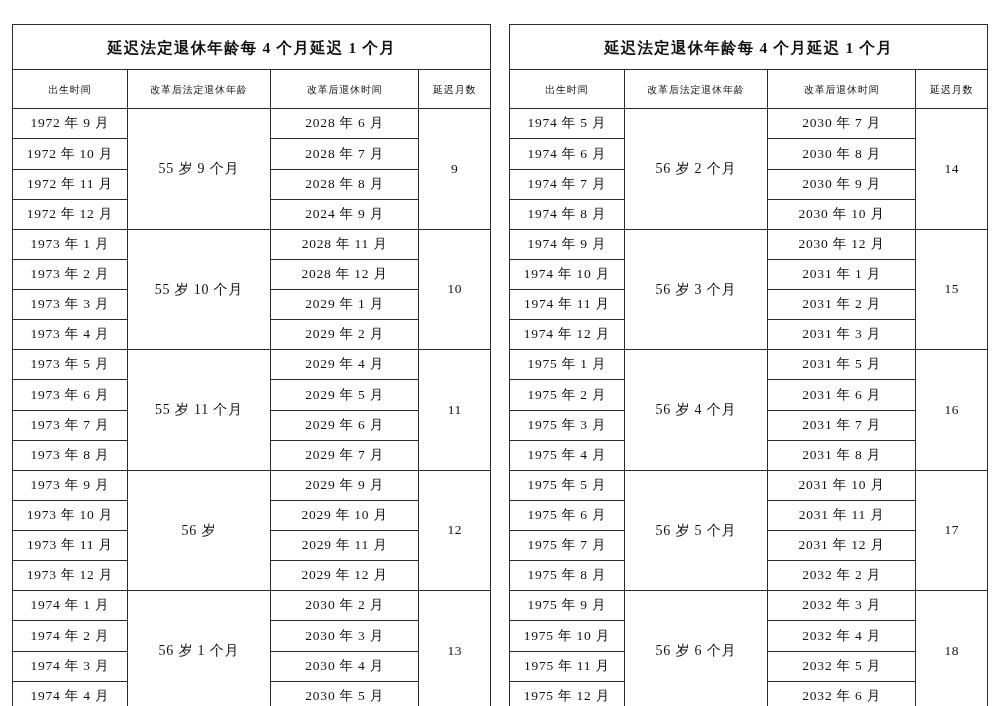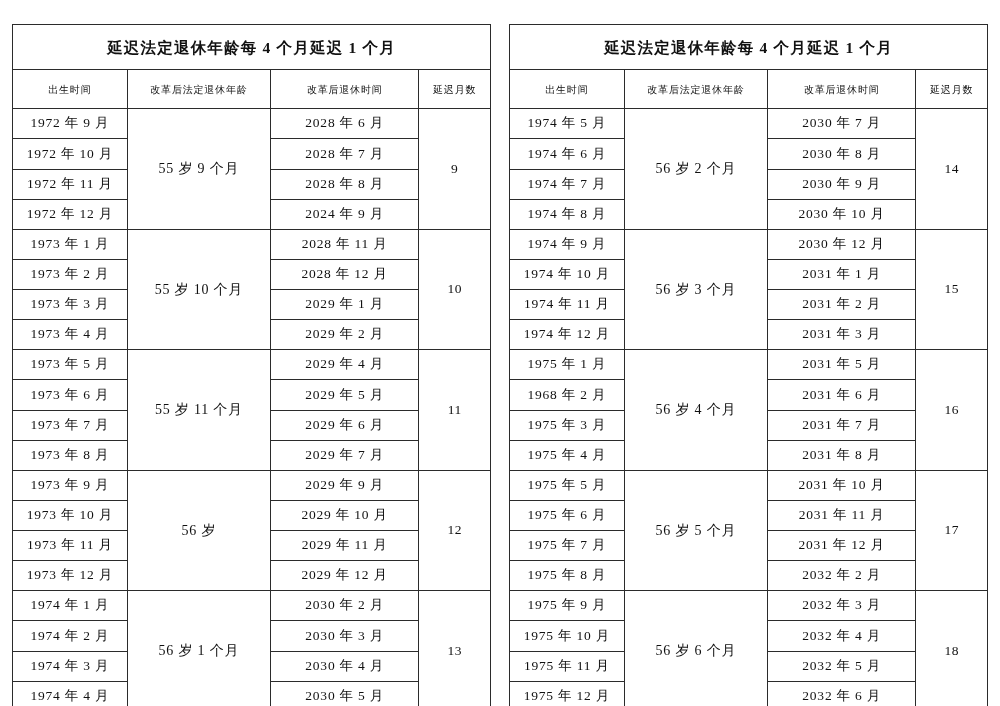--- a/index.html
+++ b/index.html
@@ -249,21 +249,21 @@
             <td class="data-cell">1974 年 12 月</td>
             <td class="data-cell">2031 年 3 月</td>
           </tr>
           <tr>
             <td class="data-cell">1975 年 1 月</td>
             <td class="merged-cell" rowspan="4">56 岁 4 个月</td>
             <td class="data-cell">2031 年 5 月</td>
             <td class="num-cell" rowspan="4">16</td>
           </tr>
           <tr>
-            <td class="data-cell">1968 年 2 月</td>
+            <td class="data-cell">1975 年 2 月</td>
             <td class="data-cell">2031 年 6 月</td>
           </tr>
           <tr>
             <td class="data-cell">1975 年 3 月</td>
             <td class="data-cell">2031 年 7 月</td>
           </tr>
           <tr>
             <td class="data-cell">1975 年 4 月</td>
             <td class="data-cell">2031 年 8 月</td>
           </tr>

